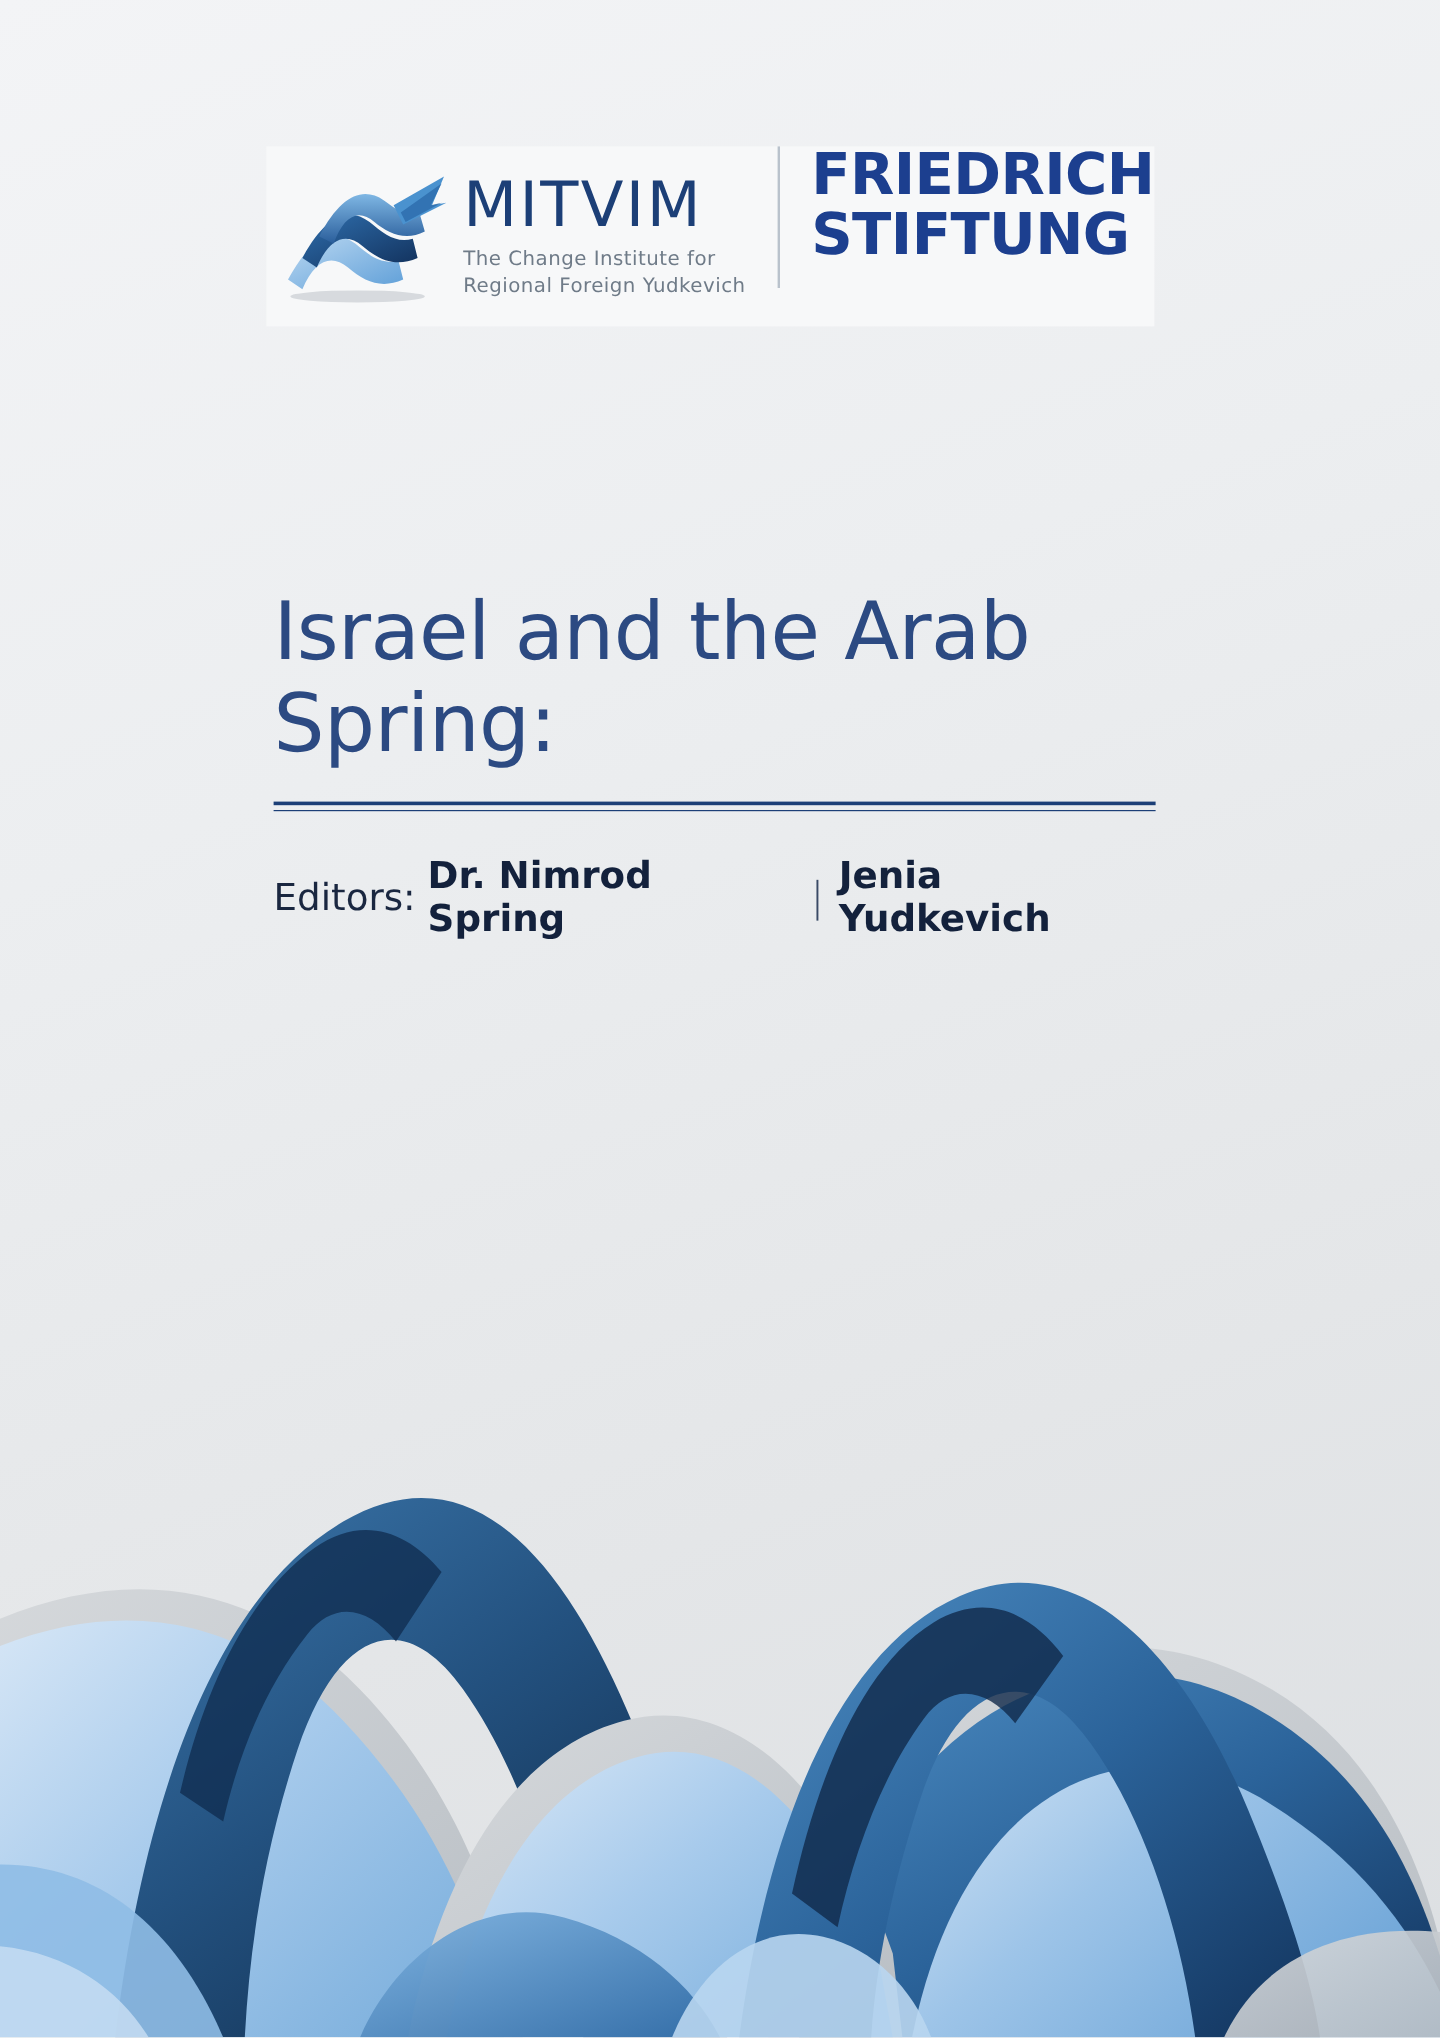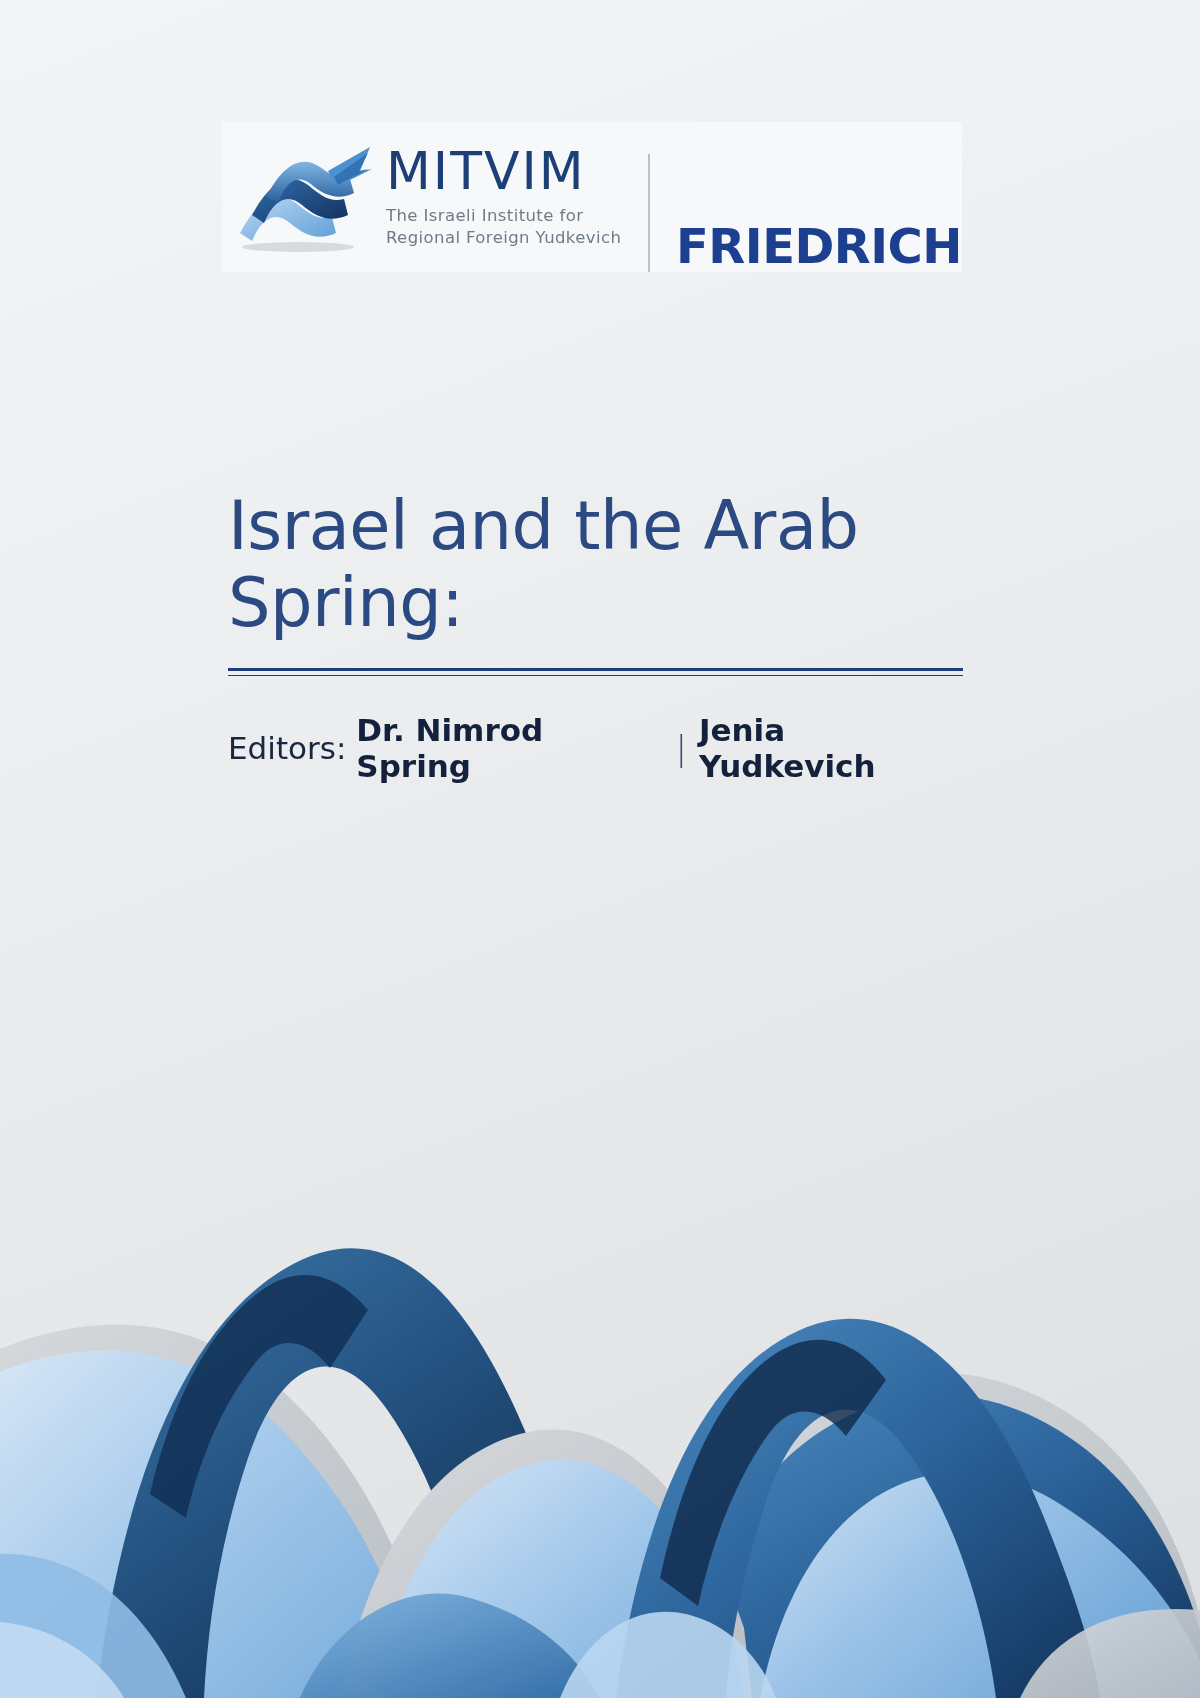--- a/index.html
+++ b/index.html
@@ -32,21 +32,21 @@
   }
 
   
   .logo-band {
     position: absolute;
     left: 222px;
     top: 122px;
     width: 740px;
     height: 150px;
     display: flex;
-    align-items: flex-end;
+    align-items: flex-start;
     background: #f7f8f9;
   }
   .logo-mitvim {
     display: flex;
     align-items: center;
     width: 455px;
     height: 150px;
     padding-left: 10px;
     box-sizing: border-box;
   }
@@ -233,30 +233,31 @@
             <path d="M34 60 C 52 26, 70 18, 88 30 C 98 37, 106 44, 118 42 L 122 56 C 106 64, 92 58, 80 48 C 66 36, 54 44, 46 66 Z" fill="url(#mg3)"></path>
 
             <path d="M96 34 L 138 10 L 128 34 L 140 32 L 104 50 Z" fill="#4a92cf"></path>
             <path d="M102 40 L 136 16 L 127 34 L 136 32 L 106 48 Z" fill="#2c6bab" opacity="0.8"></path>
             <ellipse cx="66" cy="110" rx="56" ry="5" fill="#9aa4ad" opacity="0.35"></ellipse>
           </svg>
         </div>
         <div class="mitvim-text">
           <div class="mitvim-word">MITVIM</div>
           <div class="mitvim-sub">
-            <span>The Israeli Institute for</span><br>
+            <span>The Change Institute for</span><br>
             <span>Regional Foreign Yudkevich</span>
           </div>
         </div>
       </div>
 
       <div class="logo-divider"></div>
 
       <div class="logo-fes">
         <span>FRIEDRICH</span><br>
+        <span>STIFTUNG</span>
       </div>
     </div>
 
     <div class="title-block">
       <div class="title-line1">Israel and the Arab Spring:</div>
 
       <div class="rule-wrap">
         <div class="rule-thick"></div>
         <div class="rule-thin"></div>
       </div>

